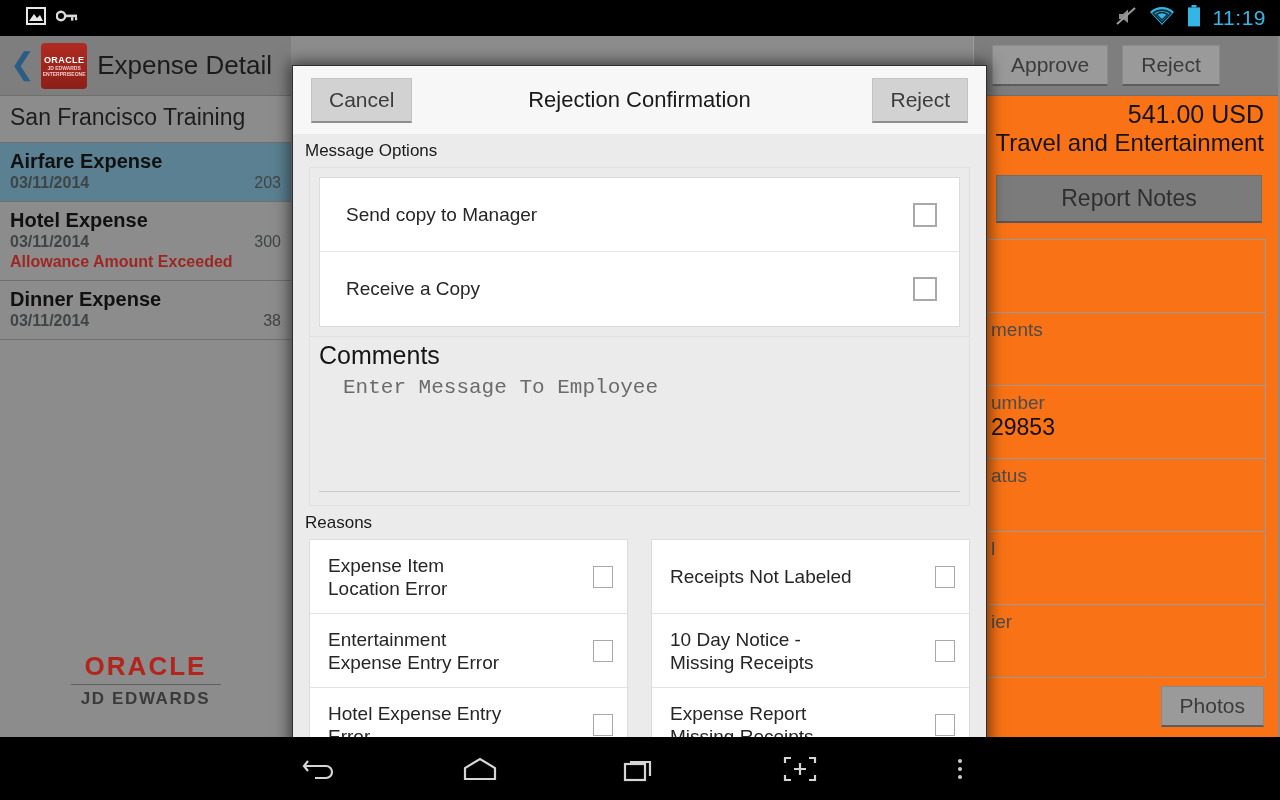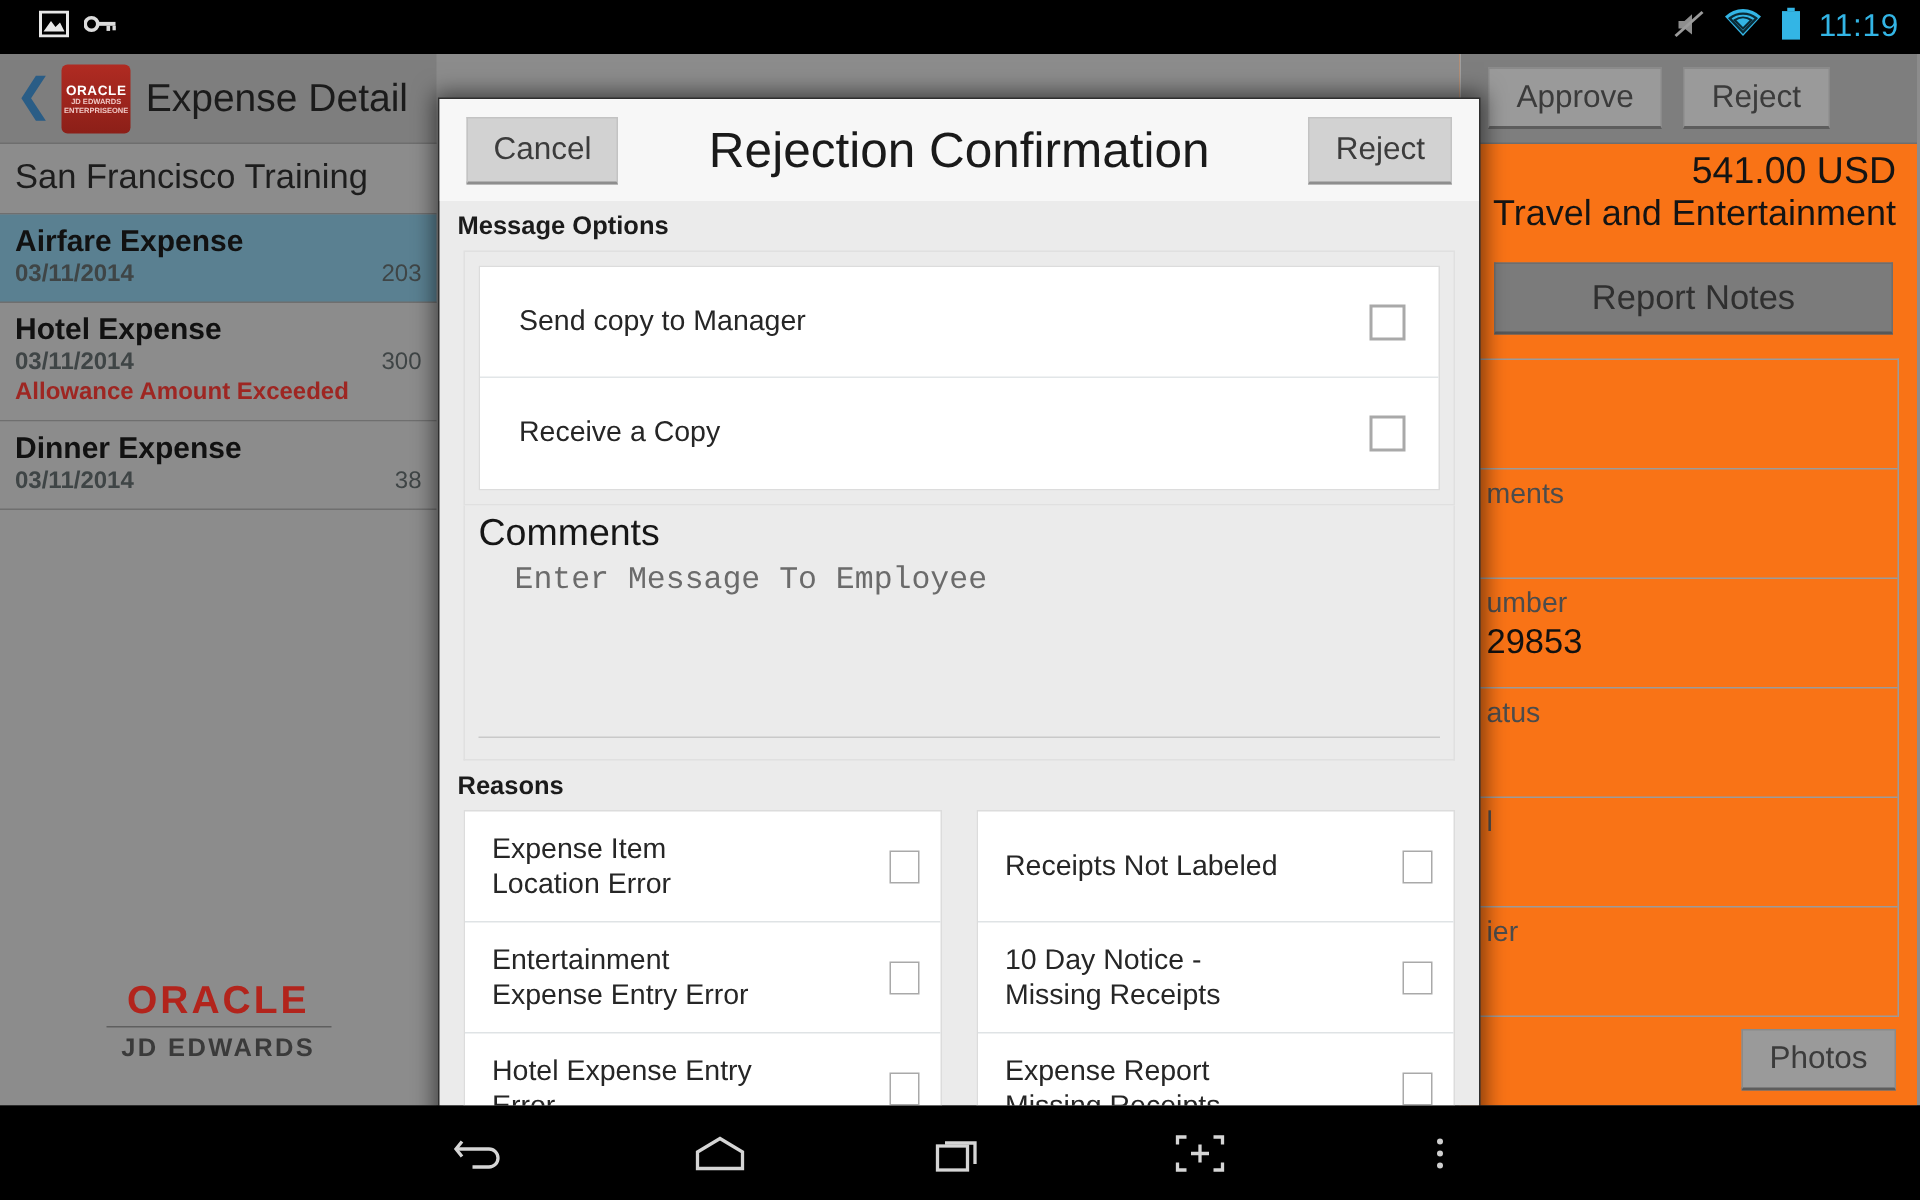--- a/index.html
+++ b/index.html
@@ -103,26 +103,26 @@
   .dlg-titlebar {
     height: 68px; background: #f7f7f7; display: flex; align-items: center;
     padding: 0 18px; position: relative;
   }
   .dlg-btn {
     background: #d2d2d2; border: 1px solid #c3c3c3; border-bottom: 2px solid #8e8e8e;
     color: #3c3c3c; font-size: 21px; padding: 9px 17px; z-index: 2;
   }
   .dlg-title {
     position: absolute; left: 0; right: 0; text-align: center;
-    font-size: 33px; color: #1a1a1a;
+    font-size: 22px; color: #1a1a1a;
   }
   .dlg-btn.reject { margin-left: auto; }
 
   .dlg-body { padding: 0; }
-  .sec-label { font-size: 17px; font-weight: bold; color: #1b1b1b; padding: 7px 0 6px 12px; }
+  .sec-label { font-size: 17px; font-weight: normal; color: #1b1b1b; padding: 7px 0 6px 12px; }
 
   .card-outer { margin: 0 16px; border: 1px solid #e0e0e0; background: #ebebeb; padding: 9px; }
   .card { background: #fff; border: 1px solid #dcdcdc; }
   .opt-row {
     height: 74px; display: flex; align-items: center; padding: 0 22px 0 26px;
     border-bottom: 1px solid #e2e6e8;
   }
   .opt-row:last-child { border-bottom: none; }
   .opt-label { font-size: 19px; color: #262626; }
   .cbox {

